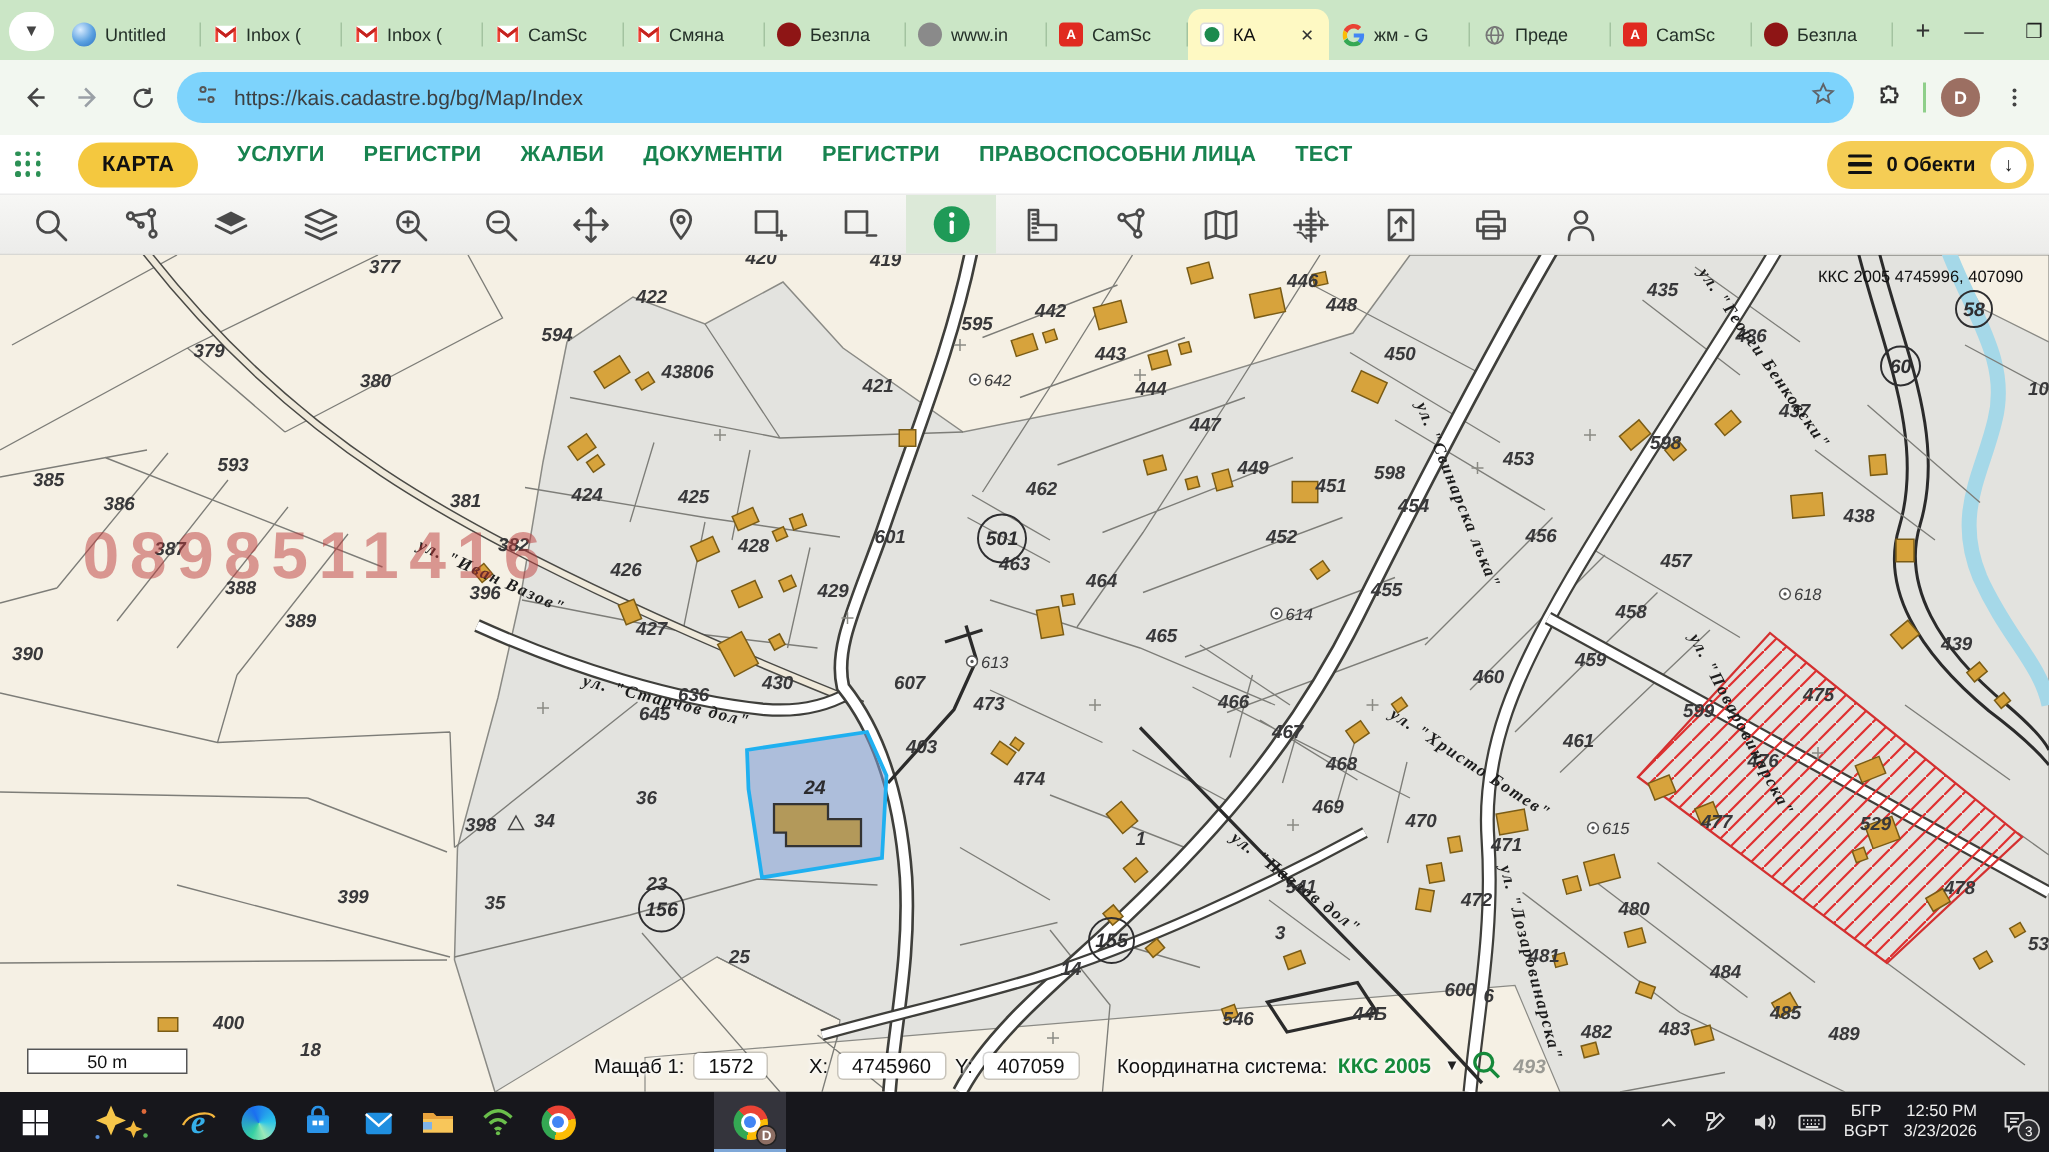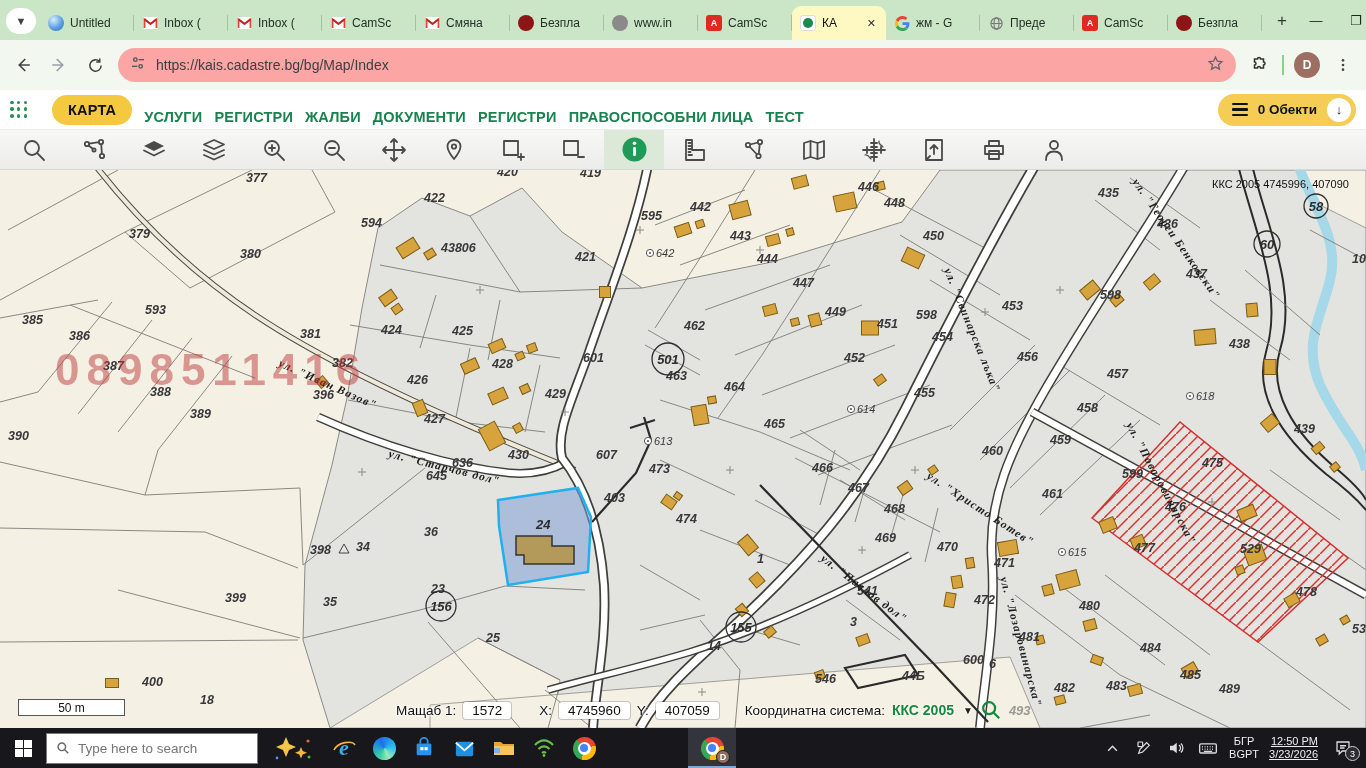--- a/index.html
+++ b/index.html
@@ -24,21 +24,21 @@
   .fav-kais { background:#fff; border:1px solid #ddd; }
   .fav-kais i { display:block; width:10px; height:10px; border-radius:50%; background:#1c8a4e; }
   .newtab { width:28px; height:28px; margin:0 0 5px 6px; display:flex; align-items:center; justify-content:center;
     font-size:17px; color:#333; cursor:pointer; flex:none;}
   .wincontrols { margin-left:auto; display:flex; align-items:center; height:40px; flex:none; }
   .wc { width:40px; height:40px; display:flex; align-items:center; justify-content:center; font-size:13px; color:#222; cursor:pointer;}
 
   
   .addr { height:50px; background:#f2f7f0; display:flex; align-items:center; padding:0 10px; gap:10px; }
   .nav-ic { width:26px; height:26px; display:flex; align-items:center; justify-content:center; cursor:pointer; }
-  .omni { flex:1; height:34px; background:#fca5a5; border-radius:17px; display:flex; align-items:center; padding:0 12px; gap:10px; }
+  .omni { flex:1; height:34px; background:#7dd3fc; border-radius:17px; display:flex; align-items:center; padding:0 12px; gap:10px; }
   .omni .url { flex:1; font-size:14px; color:#3c4043; border:none; background:transparent; outline:none; font-family:"Liberation Sans",sans-serif;}
   .sep-green { width:2px; height:20px; background:#8fcf8a; }
   .avatar { width:26px; height:26px; border-radius:50%; background:#9c6f62; color:#fff; font-size:12px; font-weight:bold;
     display:flex; align-items:center; justify-content:center; cursor:pointer;}
 
   
   .sitenav { height:40px; background:#fff; display:flex; align-items:center; padding:0 10px; gap:24px; border-bottom:1px solid #ececec; }
   .griddots { width:18px; height:18px; display:grid; grid-template-columns:repeat(3,1fr); gap:2.5px; cursor:pointer; flex:none;}
   .griddots i { width:3.5px; height:3.5px; border-radius:50%; background:#2c9055; }
   .nav-item { font-weight:bold; font-size:14.5px; color:#17834f; letter-spacing:.2px; cursor:pointer; white-space:nowrap;}
@@ -91,21 +91,21 @@
   .chrome-ball { width:23px; height:23px; border-radius:50%;
     background:conic-gradient(from -45deg,#ea4335 0 120deg,#fbbc05 0 240deg,#34a853 0 360deg); position:relative;}
   .chrome-ball:before { content:""; position:absolute; inset:5px; background:#fff; border-radius:50%; }
   .chrome-ball:after { content:""; position:absolute; inset:7.5px; background:#4285f4; border-radius:50%; }
   .ticon.activeapp { background:#34343c; width:48px; margin-left:84px; box-shadow:inset 0 -2px 0 #7fa8d8; }
   .dbadge { position:absolute; right:6px; bottom:4px; width:14px; height:14px; border-radius:50%; background:#8d6e63;
     color:#fff; font-size:9px; font-weight:bold; display:flex; align-items:center; justify-content:center; border:1px solid #222;}
   .tray { margin-left:auto; display:flex; align-items:center; gap:10px; padding-right:8px; height:40px;}
   .tray .ic { width:22px; display:flex; justify-content:center; cursor:pointer;}
   .twol { font-size:11px; line-height:13px; text-align:center; cursor:default;}
-  .clock { text-align:right;text-decoration:underline; }
+  .clock { text-align:right; }
   .notif { position:relative; width:30px; display:flex; justify-content:center; cursor:pointer;}
   .nbadge { position:absolute; right:-2px; bottom:-4px; width:15px; height:15px; border-radius:50%; background:#2b2b30;
     border:1px solid #cfcfcf; color:#fff; font-size:9px; display:flex; align-items:center; justify-content:center;}
 </style>
 </head>
 <body>
 
 <div class="screen">
 
   <div class="tabstrip">
@@ -263,21 +263,21 @@
         <i></i>
         <i></i>
         <i></i>
         <i></i>
         <i></i>
         <i></i>
         <i></i>
         <i></i>
         <i></i>
       </div>
-    <div id="navitems" style="display:flex;align-items:flex-end;gap:12px;">
+    <div id="navitems" style="display:flex;align-items:flex-start;gap:26px;">
         <span class="nav-item active">КАРТА</span>
         <span class="nav-item">УСЛУГИ</span>
         <span class="nav-item">РЕГИСТРИ</span>
         <span class="nav-item">ЖАЛБИ</span>
         <span class="nav-item">ДОКУМЕНТИ</span>
         <span class="nav-item">РЕГИСТРИ</span>
         <span class="nav-item">ПРАВОСПОСОБНИ ЛИЦА</span>
         <span class="nav-item">ТЕСТ</span>
       </div>
     <div class="objects">
@@ -702,27 +702,20 @@
 
   <div class="task">
     <div class="tstart">
       <svg width="17" height="17" viewBox="0 0 17 17">
           <rect x="0" y="0" width="8" height="8" fill="#fff"></rect>
           <rect x="9" y="0" width="8" height="8" fill="#fff"></rect>
           <rect x="0" y="9" width="8" height="8" fill="#fff"></rect>
           <rect x="9" y="9" width="8" height="8" fill="#fff"></rect>
         </svg>
     </div>
-    <div class="tsearch">
-      <svg width="14" height="14" viewBox="0 0 24 24" fill="none" stroke="#666" stroke-width="2.4">
-          <circle cx="10" cy="10" r="6.5"></circle>
-          <line x1="15" y1="15" x2="21" y2="21"></line>
-        </svg>
-      <input placeholder="Type here to search" style="">
-    </div>
     <div class="sparkles">
       <svg width="46" height="30" viewBox="0 0 46 30">
           <path d="M18 4 L21 11 L28 14 L21 17 L18 24 L15 17 L8 14 L15 11 Z" fill="#f6c64a"></path>
           <path d="M33 14 L34.7 18 L39 19.7 L34.7 21.4 L33 25.6 L31.3 21.4 L27 19.7 L31.3 18 Z" fill="#f2b93c"></path>
           <circle cx="40" cy="8" r="1.6" fill="#e06a3a"></circle>
           <circle cx="41" cy="24" r="1.5" fill="#58b05a"></circle>
           <circle cx="9" cy="25" r="1.4" fill="#5a8fd8"></circle>
         </svg>
     </div>
     <div class="ticon">

